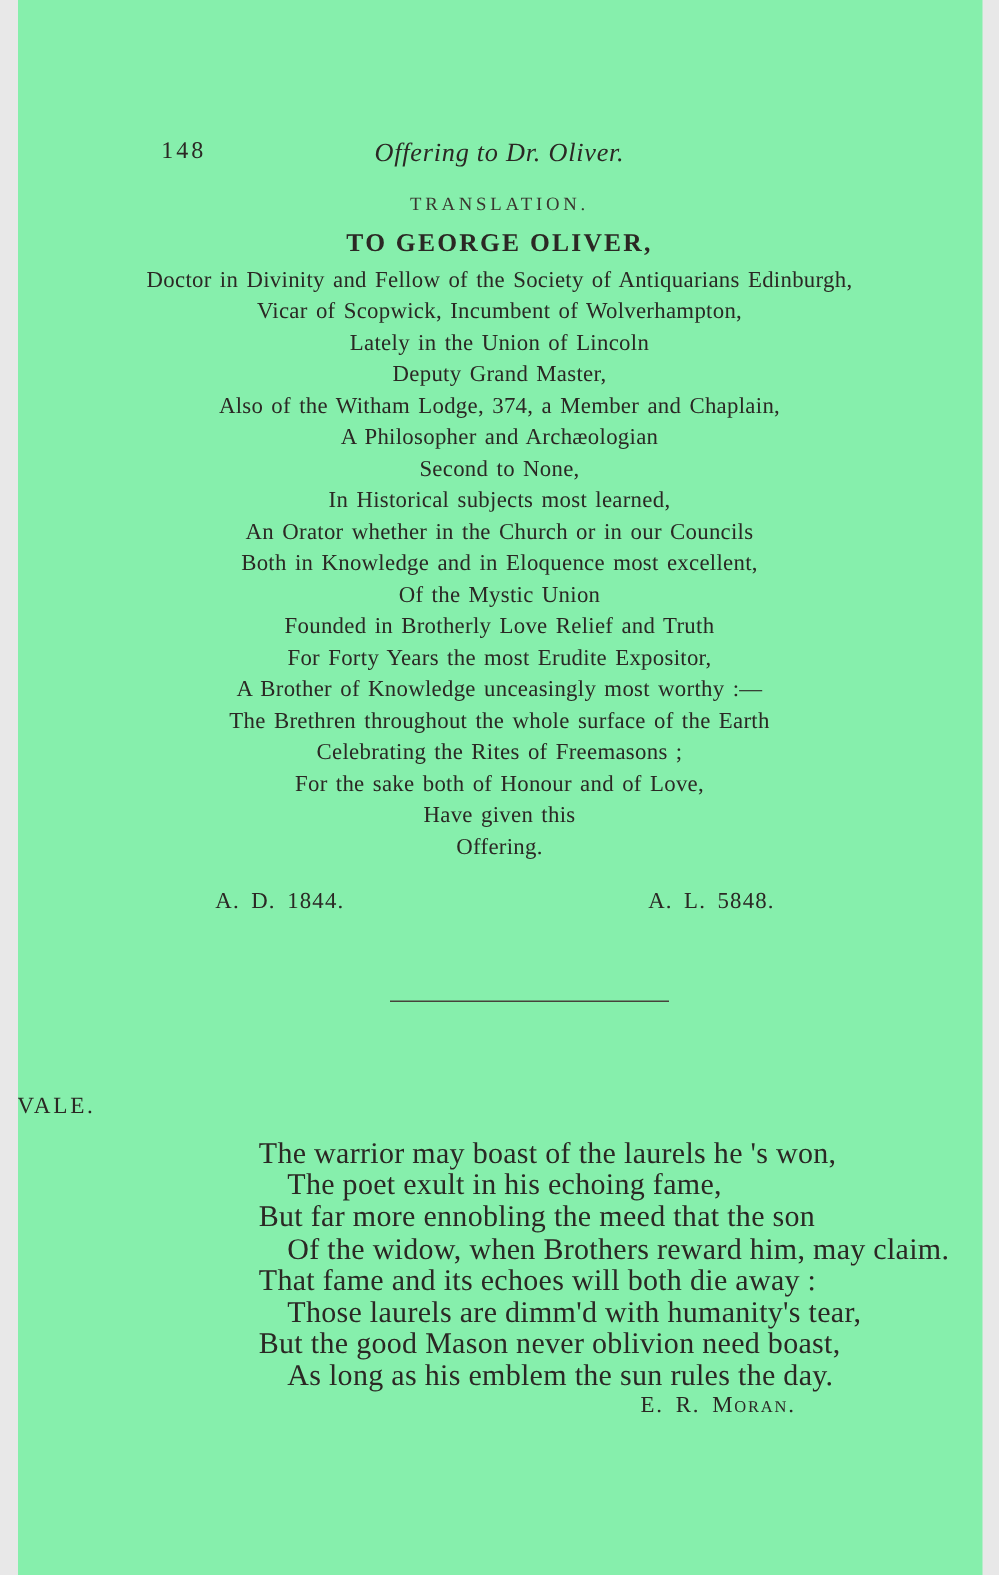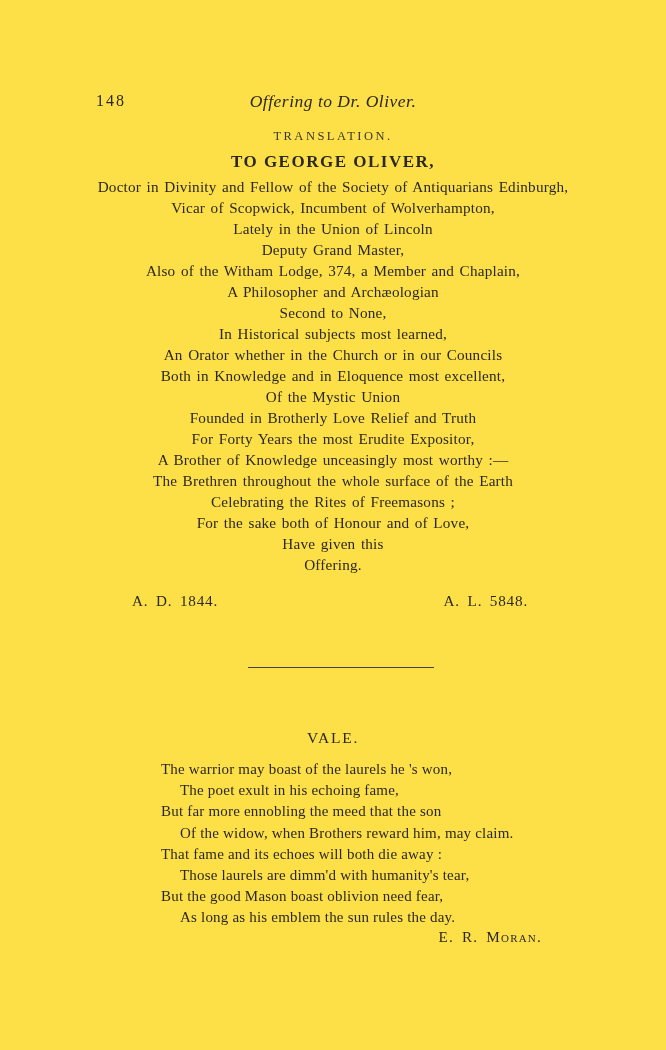--- a/index.html
+++ b/index.html
@@ -2,27 +2,28 @@
 <html><head>
 <meta charset="utf-8">
 <style>
   html, body {
     margin: 0;
     padding: 0;
     background: #e8e8e8;
   }
   .page {
     position: relative;
-    width: 666px;
+    width: 606px;
     height: 1050px;
     margin: 0 auto;
-    background: #fde047;
+    background: #86efac;
     color: #2b2824;
     font-family: "Liberation Serif", "DejaVu Serif", serif;
     overflow: hidden;
+    padding-left: 37px;
   }
 
   
   .running-head {
     position: absolute;
     top: 91px;
     left: 0;
     width: 100%;
     text-align: center;
   }
@@ -100,33 +101,32 @@
     border: none;
     border-top: 1.6px solid #46423b;
   }
 
   
   .poem-title {
     position: absolute;
     top: 729px;
     left: 0;
     width: 100%;
-    text-align: center;
     margin: 0;
     font-size: 15.5px;
     font-weight: normal;
     letter-spacing: 1.8px;
   }
   .poem-lines {
     position: absolute;
     top: 759px;
     left: 161px;
   }
   .poem-line {
-    font-size: 15px;
+    font-size: 20px;
     line-height: 21.2px;
     height: 21.2px;
     white-space: nowrap;
     letter-spacing: 0.2px;
     font-family: Liberation Serif, serif;
   }
   .poem-line:nth-child(even) {
     padding-left: 19px;
   }
   .poem-signature {
@@ -184,19 +184,19 @@
 
   <h2 class="poem-title">VALE.</h2>
 
   <div class="poem-lines">
     <div class="poem-line">The warrior may boast of the laurels he 's won,</div>
     <div class="poem-line">The poet exult in his echoing fame,</div>
     <div class="poem-line">But far more ennobling the meed that the son</div>
     <div class="poem-line">Of the widow, when Brothers reward him, may claim.</div>
     <div class="poem-line">That fame and its echoes will both die away :</div>
     <div class="poem-line">Those laurels are dimm'd with humanity's tear,</div>
-    <div class="poem-line">But the good Mason boast oblivion need fear,</div>
+    <div class="poem-line">But the good Mason never oblivion need boast,</div>
     <div class="poem-line">As long as his emblem the sun rules the day.</div>
   </div>
 
   <div class="poem-signature">E. R. Moran.</div>
 
 </div>
 
 </body></html>

